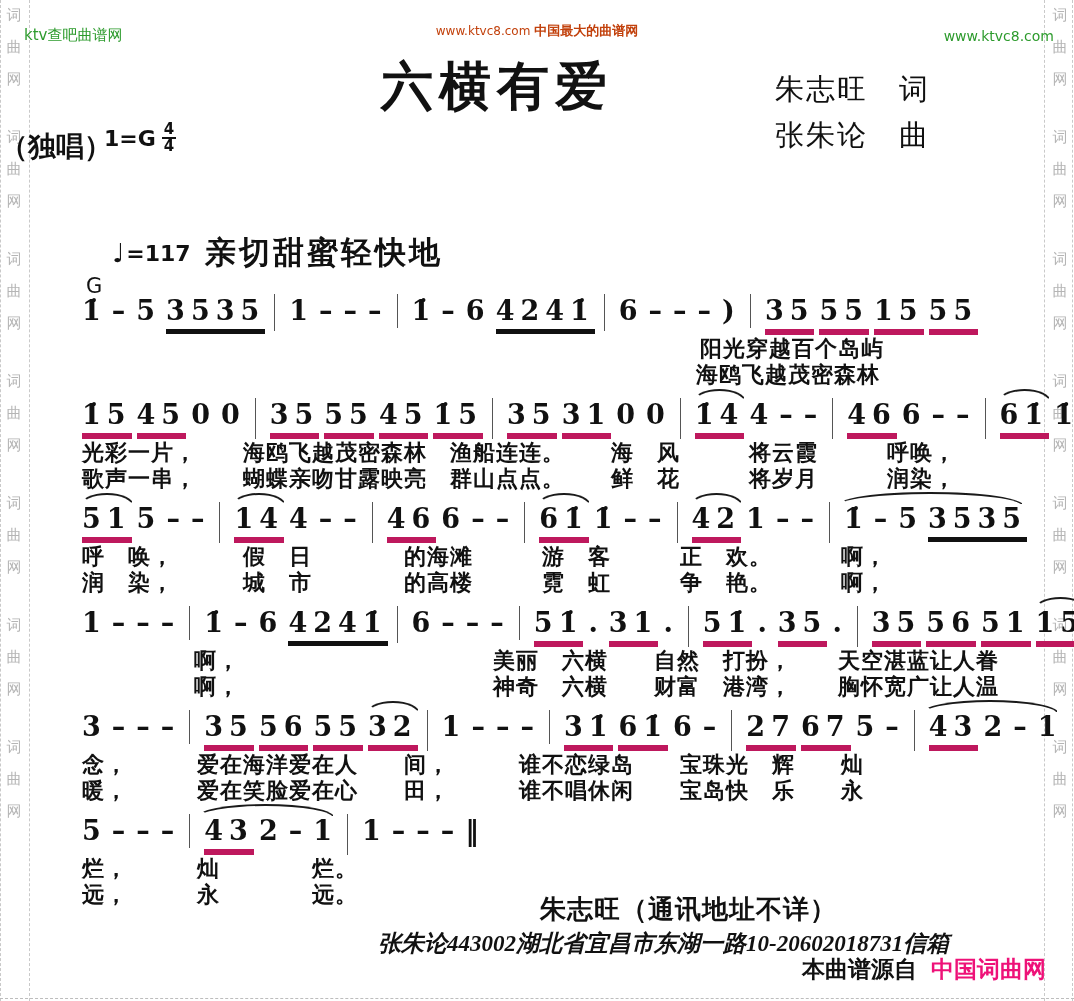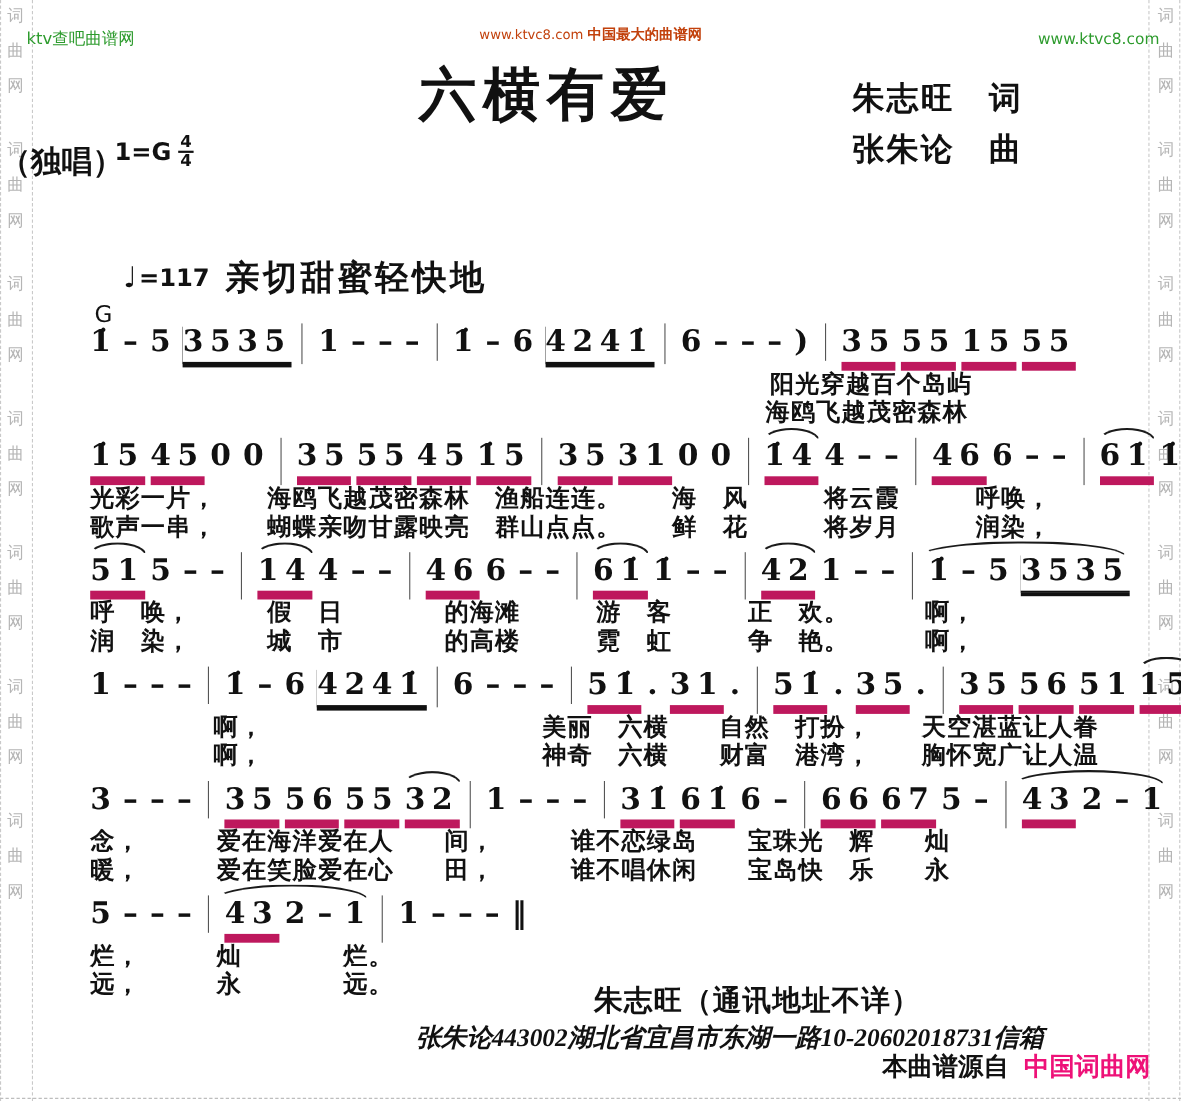--- a/index.html
+++ b/index.html
@@ -14,41 +14,41 @@
   .side-gap{height:26px;flex:none;}
   .bottom-line{position:absolute;left:0;right:0;bottom:2px;border-top:1px dashed #bdbdbd;}
   
   .hdr-left{position:absolute;left:24px;top:26px;font-size:15px;color:#2d9b2d;font-family:"DejaVu Sans",sans-serif;}
   .hdr-center{position:absolute;left:0;right:0;top:22px;text-align:center;font-size:12px;color:#c2410c;font-family:"DejaVu Sans",sans-serif;}
   .hdr-center b{font-size:13px;}
   .hdr-right{position:absolute;right:20px;top:28px;font-size:14px;color:#2d9b2d;font-family:"DejaVu Sans",sans-serif;}
   
   .song-title{position:absolute;left:0;right:80px;top:52px;text-align:center;font-size:52px;font-weight:bold;letter-spacing:6px;}
   .song-subtitle{position:absolute;left:0;right:90px;top:128px;text-align:left;font-size:28px;font-weight:bold;}
-  .credit{position:absolute;left:775px;font-size:29px;font-weight:bold;letter-spacing:2px;}
+  .credit{position:absolute;left:775px;font-size:29px;font-weight:normal;letter-spacing:2px;}
   .credit.lyr{top:70px;}
   .credit.cmp{top:116px;}
   .keysig{position:absolute;left:104px;top:122px;font-size:22px;font-weight:bold;font-family:"DejaVu Sans",sans-serif;display:flex;align-items:center;gap:6px;}
   .frac{display:inline-flex;flex-direction:column;align-items:center;font-size:15px;line-height:15px;font-weight:bold;}
   .frac .den{border-top:2px solid #111;padding:0 2px;}
   .frac .num{padding:0 2px;}
   
   .tempo{position:absolute;left:112px;top:238px;font-size:22px;font-weight:bold;font-family:"DejaVu Sans",sans-serif;display:flex;align-items:center;}
   .tempo .note{font-size:26px;margin-right:2px;}
   .tempo-expr{position:absolute;left:205px;top:232px;font-size:31px;font-weight:bold;letter-spacing:3px;}
   .chord-g{position:absolute;left:86px;top:274px;font-size:21px;font-family:"DejaVu Sans",sans-serif;}
   
   .score{position:absolute;left:82px;top:294px;right:38px;}
   .system{height:104px;}
   .notation-row{display:flex;align-items:flex-start;height:42px;font-family:"DejaVu Serif",serif;font-weight:bold;font-size:27px;line-height:34px;}
   .measure{display:inline-flex;align-items:flex-start;gap:11px;padding:0 15px 0 14px;border-right:1px solid #555;position:relative;}
   .measure:last-child{border-right:none;}
   .measure:first-child{padding-left:0;}
   .tok{display:inline-block;min-width:13px;text-align:center;letter-spacing:6px;margin-right:-6px;position:relative;}
-  .u1{border-bottom:8px solid #be185d;padding-bottom:1px;}
+  .u1{border-bottom:6px solid #be185d;padding-bottom:1px;}
   .u2{border-bottom:2px solid #111;box-shadow:0 3px 0 #111;padding-bottom:1px;}
   .slur::before{content:"";position:absolute;left:-2px;right:-2px;top:-9px;height:9px;
     border:2px solid transparent;border-top:2px solid #1a1a1a;border-radius:50% 50% 0 0 / 100% 100% 0 0;}
   .m-slur::before{content:"";position:absolute;left:6px;right:12px;top:-10px;height:10px;
     border:2px solid transparent;border-top:2px solid #1a1a1a;border-radius:50% 50% 0 0 / 100% 100% 0 0;}
   .lyric-row{height:26px;line-height:26px;font-size:22px;font-weight:600;white-space:pre;letter-spacing:1px;}
   
   .contact1{position:absolute;left:540px;top:892px;font-size:26px;font-weight:600;letter-spacing:1px;}
   .contact2{position:absolute;left:378px;top:928px;font-size:23px;font-weight:600;font-style:italic;}
   .source{position:absolute;right:28px;top:954px;font-size:23px;font-weight:bold;font-family:"DejaVu Sans",sans-serif;}
@@ -328,21 +328,21 @@
           <span class="tok">–</span>
           <span class="tok">–</span>
         </span>
         <span class="measure">
           <span class="tok u1">31̇</span>
           <span class="tok u1">61̇</span>
           <span class="tok">6</span>
           <span class="tok">–</span>
         </span>
         <span class="measure">
-          <span class="tok u1">66</span>
+          <span class="tok u1">27</span>
           <span class="tok u1">67</span>
           <span class="tok">5</span>
           <span class="tok">–</span>
         </span>
         <span class="measure m-slur">
           <span class="tok u1">43</span>
           <span class="tok">2</span>
           <span class="tok">–</span>
           <span class="tok">1</span>
         </span>

